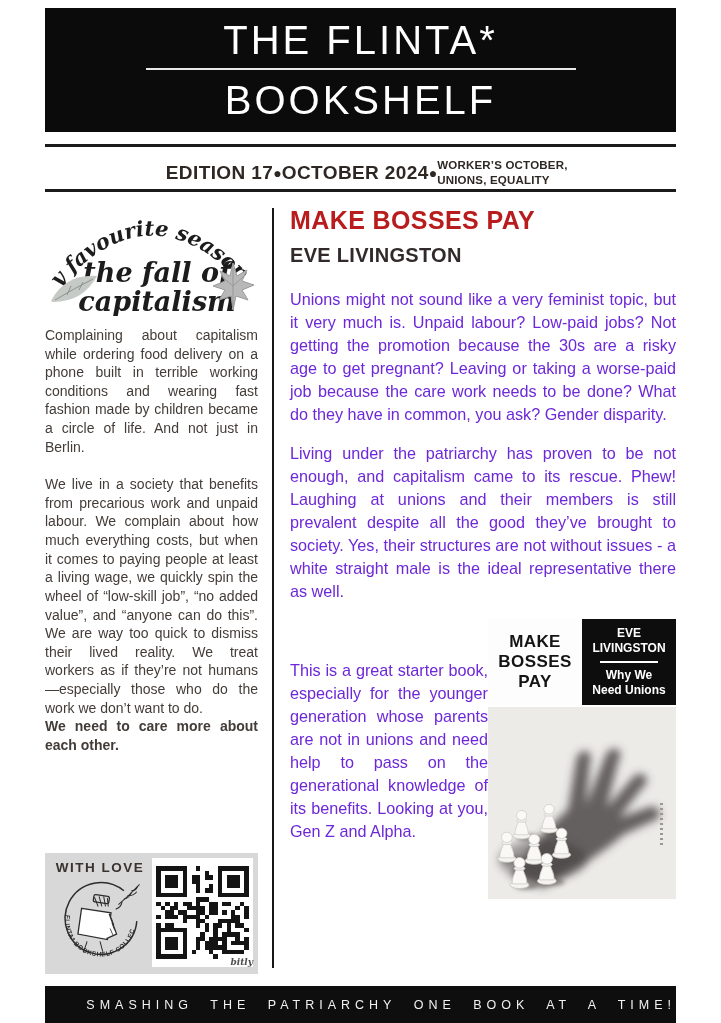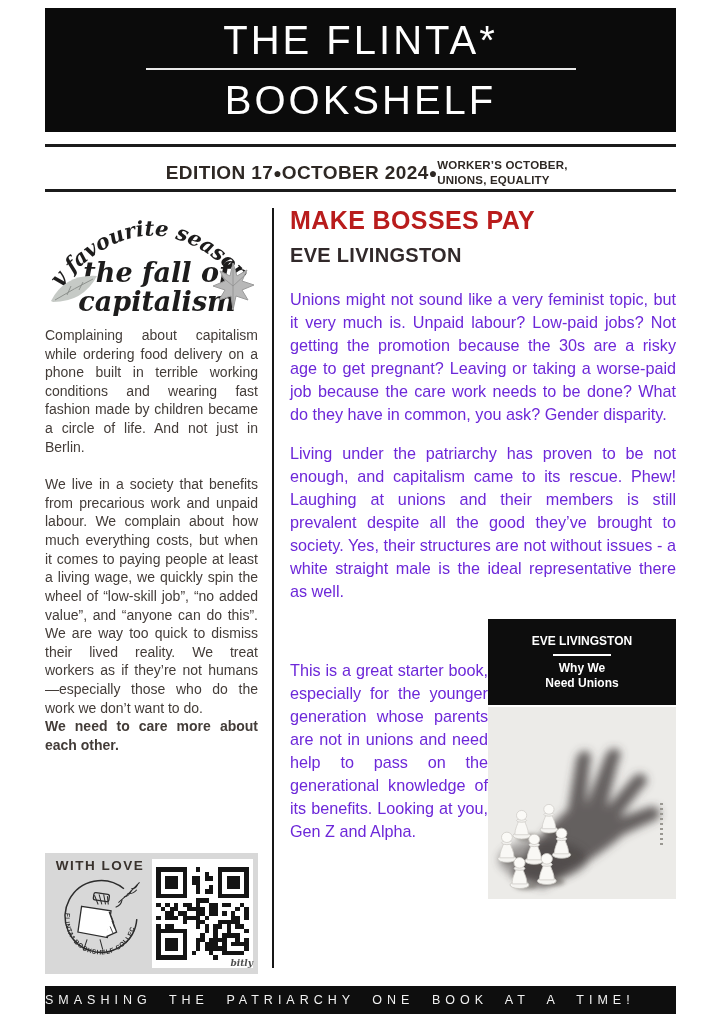--- a/index.html
+++ b/index.html
@@ -21,21 +21,21 @@
   .edition-topics{font-weight:bold;font-size:11.5px;line-height:1.3;width:152px;letter-spacing:.2px}
   
   .content{position:relative;margin:10px 45px 0;height:772px;display:flex}
   .col-divider{position:absolute;left:227px;top:6px;height:760px;width:2px;background:#161616}
   .col-left{width:213px;flex:none;display:flex;flex-direction:column}
   .col-right{flex:1;margin-left:32px;min-width:0}
   
   .script-block{margin:0 0 6px;flex:none}
   .col-left p{font-size:14px;line-height:1.33;text-align:justify;margin:0 0 19px;color:#433c38}
   .callout{font-weight:bold;margin-bottom:0 !important}
-  .love-box{margin-top:auto;background:#d8d8d8;height:121px;display:flex;align-items:center;padding:17px 5px;box-sizing:border-box}
+  .love-box{margin-top:auto;background:#d8d8d8;height:121px;display:flex;align-items:flex-start;padding:5px 5px;box-sizing:border-box}
   .love-left{width:100px;flex:none;text-align:center}
   .with-love{font-weight:bold;letter-spacing:1.5px;font-size:13.5px;color:#39322d;display:block;margin:2px 0 2px}
   .qr-patch{background:#fff;flex:1;height:109px;margin-left:2px;position:relative;
     display:flex;align-items:center;justify-content:center}
   .qr-grid{display:grid;grid-template-columns:repeat(21,4.4px);grid-auto-rows:4.4px}
   .qr-grid span{display:block}
   .qr-grid span.on{background:#141414}
   .bitly{position:absolute;right:0;bottom:0;font-family:"DejaVu Serif",serif;font-style:italic;
     font-weight:bold;font-size:9px;color:#4d4d4d}
   
@@ -49,22 +49,22 @@
   .band-left{flex:1;background:#fdfdfd;color:#141414;display:flex;flex-direction:column;
     align-items:center;justify-content:center;font-weight:bold;font-size:17px;line-height:1.18;letter-spacing:.4px}
   .band-right{flex:1;background:#0d0d0d;color:#fff;display:flex;flex-direction:column;
     align-items:center;justify-content:center;font-weight:bold;font-size:12px;line-height:1.25;text-align:center}
   .band-rule{width:58px;height:2px;background:#fff;margin:5px 0}
   .cover-photo{flex:1;background:#ecebe8;position:relative;margin-top:2px}
   .cover-photo svg{position:absolute;inset:0;width:100%;height:100%}
   .spine-marks{position:absolute;right:13px;bottom:52px;width:3px;height:44px;
     background:repeating-linear-gradient(#9a9892 0 2px,transparent 2px 5px)}
   
-  .footer-bar{margin:12px 45px 6px;height:28px;background:#0e0e0e;color:#f2f2f2;
-    display:flex;align-items:center;justify-content:flex-start;
+  .footer-bar{margin:12px 45px 6px;height:38px;background:#0e0e0e;color:#f2f2f2;
+    display:flex;align-items:center;justify-content:flex-end;
     font-size:12.5px;letter-spacing:5px;word-spacing:9px;white-space:nowrap}
 </style>
 </head>
 <body>
 
 <header class="masthead">
   <div class="masthead-title">THE FLINTA*</div>
   <div class="masthead-rule"></div>
   <div class="masthead-title">BOOKSHELF</div>
 </header>
@@ -593,20 +593,25 @@
     <h2 class="article-author">EVE LIVINGSTON</h2>
 
     <p>Unions might not sound like a very feminist topic, but it very much is. Unpaid labour? Low-paid jobs? Not getting the promotion because the 30s are a risky age to get pregnant? Leaving or taking a worse-paid job because the care work needs to be done? What do they have in common, you ask? Gender disparity.</p>
     <p>Living under the patriarchy has proven to be not enough, and capitalism came to its rescue. Phew! Laughing at unions and their members is still prevalent despite all the good they’ve brought to society. Yes, their structures are not without issues - a white straight male is the ideal representative there as well.</p>
 
     <div class="review-row">
       <p class="review-p">This is a great starter book, especially for the younger generation whose parents are not in unions and need help to pass on the generational knowledge of its benefits. Looking at you, Gen Z and Alpha.</p>
 
       <div class="book-cover">
         <div class="cover-bands">
+          <div class="band-left">
+            <span>MAKE</span>
+            <span>BOSSES</span>
+            <span>PAY</span>
+          </div>
           <div class="band-right">
             <span>EVE LIVINGSTON</span>
             <span class="band-rule"></span>
             <span>Why We</span>
             <span>Need Unions</span>
           </div>
         </div>
         <div class="cover-photo">
           <svg viewBox="0 0 179 191" preserveAspectRatio="none">
             <defs>

